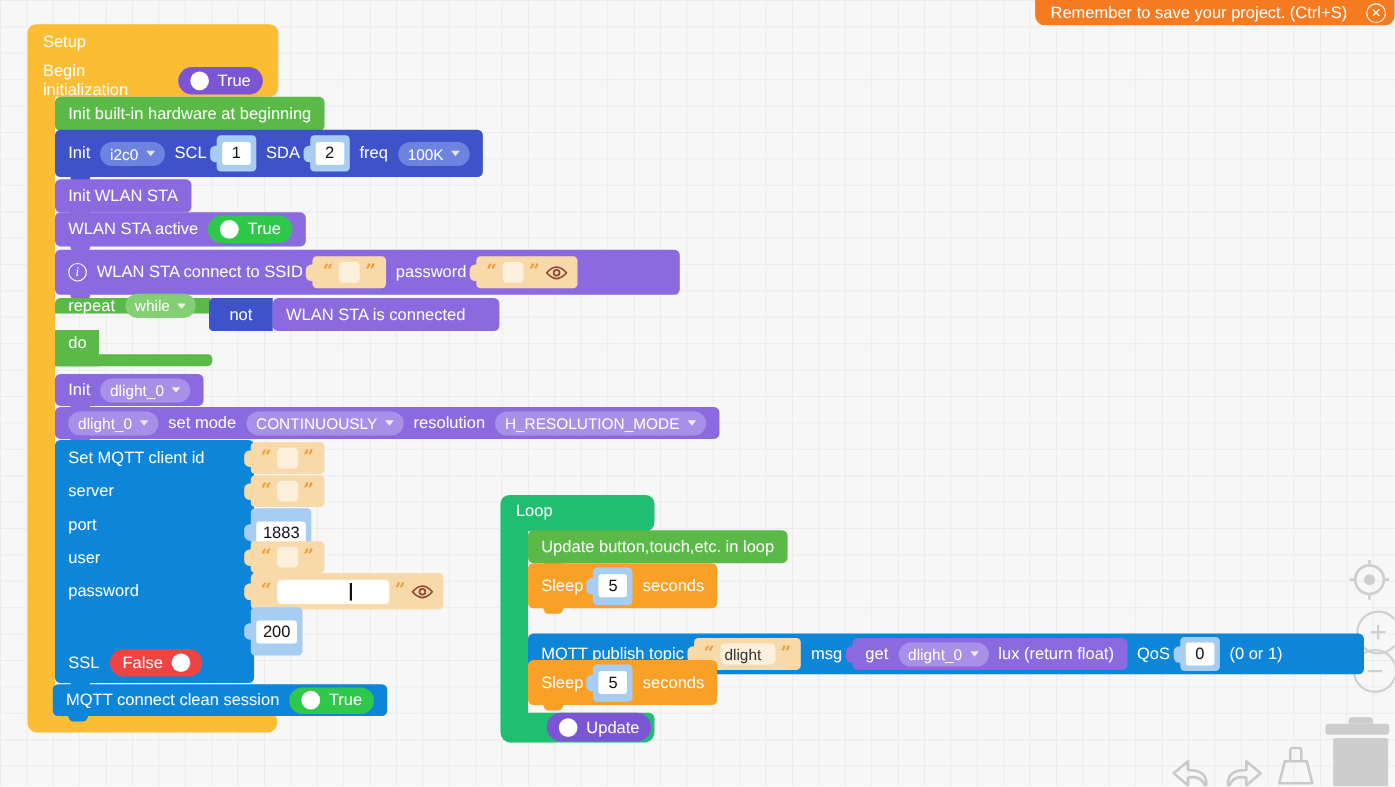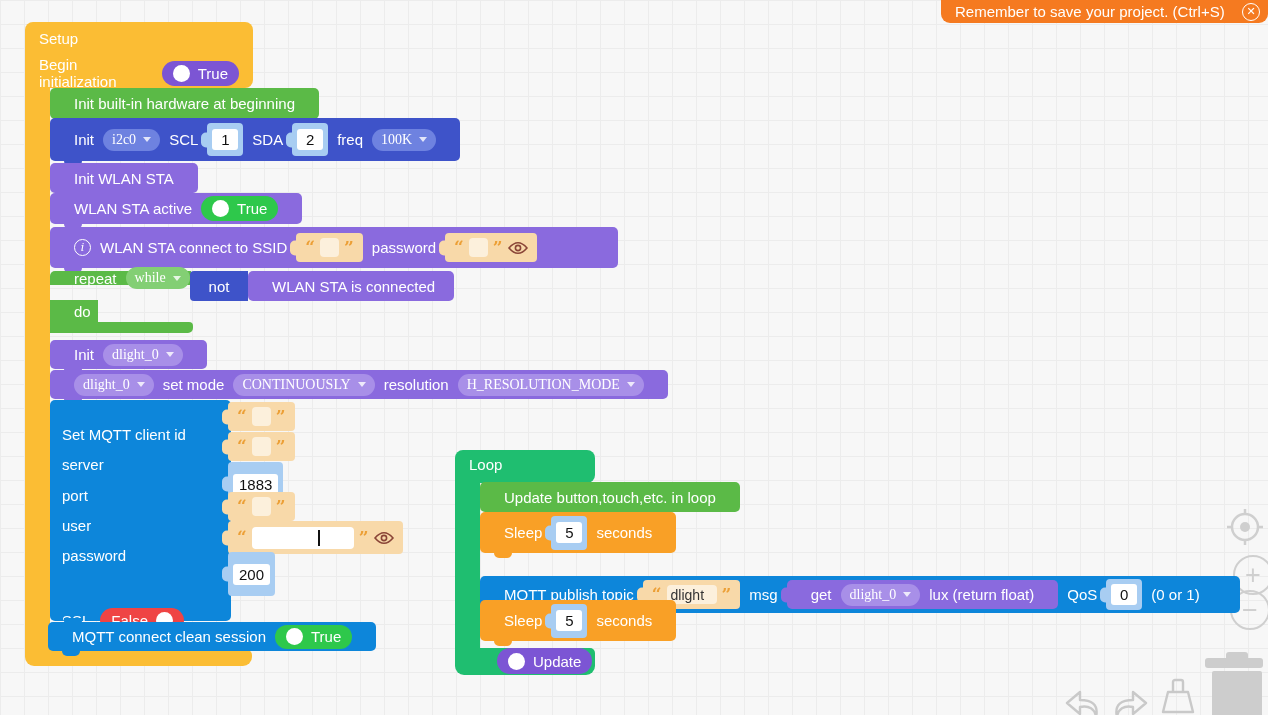--- a/index.html
+++ b/index.html
@@ -4,33 +4,33 @@
 <style>
   *{margin:0;padding:0;box-sizing:border-box;}
   html,body{width:1268px;height:715px;overflow:hidden;}
   body{font-family:"Liberation Sans",sans-serif;font-size:15px;}
   .workspace{position:relative;width:1268px;height:715px;overflow:hidden;
     background-color:#f7f7f7;
     background-image:linear-gradient(#ececec 1px,transparent 1px),linear-gradient(90deg,#ececec 1px,transparent 1px);
     background-size:24px 24px;}
   
   .blk{position:absolute;display:flex;align-items:center;gap:9px;color:#fff;
-    padding:0 24px;border-radius:5px;white-space:nowrap;z-index:2;}
+    padding:0 12px;border-radius:5px;white-space:nowrap;z-index:2;}
   .bump::after{content:"";position:absolute;left:14px;bottom:-5px;width:18px;height:8px;
     border-radius:0 0 5px 5px;background:inherit;}
   .green{background-color:#5BBA47;}
   .royal{background-color:#3E53C9;}
   .azure{background-color:#0D86DA;}
   .purple{background-color:#8A6ADE;}
   .orangeblk{background-color:#F9A026;}
   .loopgreen{background-color:#1FBE70;}
   .setuporange{background-color:#FBBD34;}
   
   .dd{display:inline-flex;align-items:center;gap:7px;padding:3px 9px;border-radius:13px;
-    font-size:14px;color:#fff;cursor:pointer;font-family:Liberation Serif, serif;}
+    font-size:14px;color:#fff;cursor:pointer;}
   .dd::after{content:"";border-left:4px solid transparent;border-right:4px solid transparent;
     border-top:5px solid rgba(255,255,255,.8);}
   .dd.on-royal{background:#6E82E0;}
   .dd.on-purple{background:#A88FE8;}
   .dd.on-green{background:#83CF74;}
   
   .str{display:inline-flex;align-items:center;gap:5px;background-color:#F8D9A9;
     border-radius:4px;height:29px;padding:0 9px;position:relative;}
   .str .q{color:#EC9F35;font-weight:bold;font-size:17px;font-family:"DejaVu Serif",serif;line-height:1;}
   .sfield{min-width:19px;height:19px;background:#FCF0DC;border-radius:4px;padding:0 4px;
@@ -67,21 +67,21 @@
     color:#fff;padding:6px 0 0 14px;}
   .loop-spine{left:455px;top:482px;width:25px;height:167px;}
   .loop-bottom{left:455px;top:648px;width:140px;height:27px;border-radius:0 5px 9px 9px;}
   .begin-row{display:flex;align-items:center;gap:10px;margin-top:9px;}
   
   .info{width:17px;height:17px;border:1.5px solid #fff;border-radius:50%;flex:none;
     display:inline-flex;align-items:center;justify-content:center;font-size:11px;
     font-family:"DejaVu Serif",serif;font-style:italic;}
   
   .mqtt-config{left:50px;top:400px;width:181px;height:221px;border-radius:5px;z-index:2;position:absolute;}
-  .mqtt-row{position:absolute;left:12px;right:4px;height:30px;display:flex;align-items:center;gap:10px;color:#fff;margin-top:18px;}
+  .mqtt-row{position:absolute;left:12px;right:4px;height:30px;display:flex;align-items:center;gap:10px;color:#fff;}
   
   .ctrl{position:absolute;z-index:1;}
   .zoom-circle{width:40px;height:40px;border:2.5px solid #cfcfcf;border-radius:50%;
     color:#cfcfcf;font-size:27px;display:flex;align-items:center;justify-content:center;
     background:transparent;cursor:pointer;}
   .trash{left:1205px;top:652px;width:64px;z-index:1;position:absolute;}
   .trash .lid-handle{width:22px;height:6px;background:#cdcdcd;border-radius:3px 3px 0 0;margin:0 auto;}
   .trash .lid{width:58px;height:10px;background:#cdcdcd;border-radius:3px;}
   .trash .bin{width:50px;height:70px;background:#cdcdcd;border-radius:2px 2px 5px 5px;margin:3px auto 0;}
 </style>

